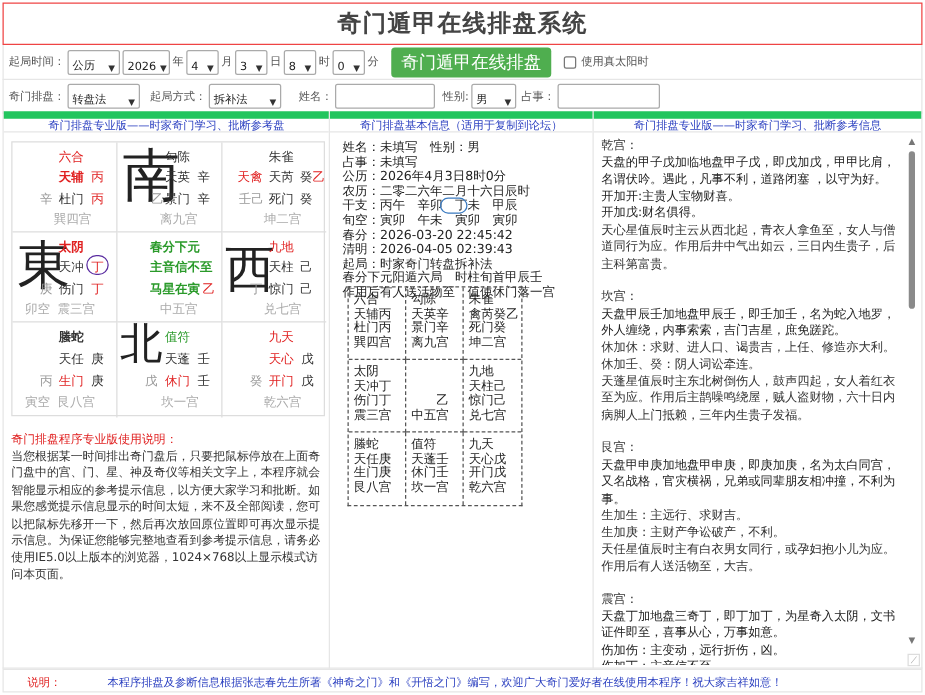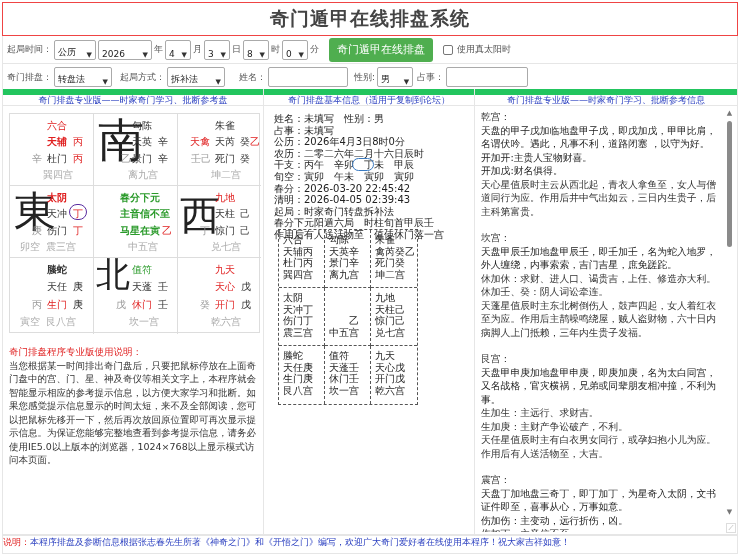--- a/index.html
+++ b/index.html
@@ -6,21 +6,21 @@
   html, body { width: 740px; height: 556px; overflow: hidden; background: #fff; }
   body { font-family: "DejaVu Sans", "Liberation Sans", sans-serif; font-size: 10px; color: #222; position: relative; }
 
   .title-bar { height: 34px; border: 1px solid #ef4444; margin: 2px 2px 0 2px; display: flex; align-items: center; justify-content: center; }
   .title-bar h1 { font-size: 19px; font-weight: bold; color: #444; letter-spacing: 1px; }
 
   .form-row { height: 28px; border: 1px solid #e6e6e6; border-top: none; margin: 0 2px; display: flex; align-items: center; padding-left: 4px; gap: 2px; font-size: 9px; color: #555; }
   .sel { height: 20px; border: 1px solid #aaa; border-radius: 2px; background: #fff; display: inline-flex; align-items: flex-end; justify-content: space-between; padding: 0 3px; font-size: 9px; color: #222; }
   .sel .chev { font-size: 7px; color: #333; margin-left: 3px; }
   .txt { height: 20px; border: 1px solid #aaa; border-radius: 2px; background: #fff; display: inline-block; }
-  .btn-green { height: 24px; background: #4fae4f; color: #fff; border-radius: 3px; display: inline-flex; align-items: center; padding: 0 8px; font-size: 11px; margin: 0 8px; }
+  .btn-green { height: 24px; background: #4fae4f; color: #fff; border-radius: 3px; display: inline-flex; align-items: center; padding: 0 8px; font-size: 14px; margin: 0 8px; }
   .chk { width: 10px; height: 10px; border: 1px solid #777; border-radius: 2px; display: inline-block; margin-right: 2px; background: #fff; }
 
   .panels { position: absolute; top: 89px; left: 2px; right: 2px; height: 446px; display: flex; }
   .panel { border: 1px solid #e6e6e6; border-top: none; position: relative; }
   .panel-head { height: 17px; border-top: 6px solid #22c55e; border-bottom: 1px solid #e6e6e6; color: #2a3fc0; font-size: 9px; display: flex; align-items: center; justify-content: center; }
   .p1 { width: 262px; }
   .p2 { width: 211px; border-left: none; }
   .p3 { flex: 1; border-left: none; }
 
   .grid { position: absolute; top: 24px; left: 6px; width: 251px; height: 220px; display: grid; grid-template-columns: 84px 84px 83px; grid-template-rows: 72px 72px 76px; border: 1px solid #ddd; }
@@ -49,37 +49,37 @@
 
   .detail { position: absolute; top: 21px; left: 6px; right: 16px; bottom: 2px; font-size: 9.8px; line-height: 13.5px; color: #333; overflow: hidden; }
   .detail .sec { margin-bottom: 13px; }
   .detail .sec .d { color: #222; }
   .scroll { position: absolute; right: 3px; top: 20px; width: 9px; bottom: 4px; }
   .scroll .up, .scroll .down { font-size: 7px; color: #777; text-align: center; }
   .scroll .thumb { position: absolute; top: 12px; left: 2px; width: 5px; height: 126px; background: #8a8a8a; border-radius: 3px; }
   .scroll .down { position: absolute; bottom: 14px; width: 9px; }
   .resize { position: absolute; right: 1px; bottom: 1px; width: 10px; height: 10px; border: 1px solid #ddd; font-size: 7px; color: #999; line-height: 8px; text-align: center; }
 
-  .footer { position: absolute; top: 535px; left: 2px; right: 2px; height: 19px; border: 1px solid #e6e6e6; display: flex; align-items: flex-start; padding-left: 0; font-size: 9px; color: #2a3fc0; white-space: nowrap; }
+  .footer { position: absolute; top: 535px; left: 2px; right: 2px; height: 19px; border: 1px solid #e6e6e6; display: flex; align-items: flex-end; padding-left: 19px; font-size: 9px; color: #2a3fc0; white-space: nowrap; gap: 37px; }
   .footer .fr { color: #e02020; }
 </style>
 </head>
 <body>
 
 <div class="title-bar">
   <h1>奇门遁甲在线排盘系统</h1>
 </div>
 
 <div class="form-row">
   <span>起局时间：</span>
   <span class="sel" style="width:42px">
       <span>公历</span>
       <span class="chev">▼</span>
     </span>
-  <span class="sel" style="width:54px">
+  <span class="sel" style="width:38px">
       <span>2026</span>
       <span class="chev">▼</span>
     </span>
   <span>年</span>
   <span class="sel" style="width:26px">
       <span>4</span>
       <span class="chev">▼</span>
     </span>
   <span>月</span>
   <span class="sel" style="width:26px">

